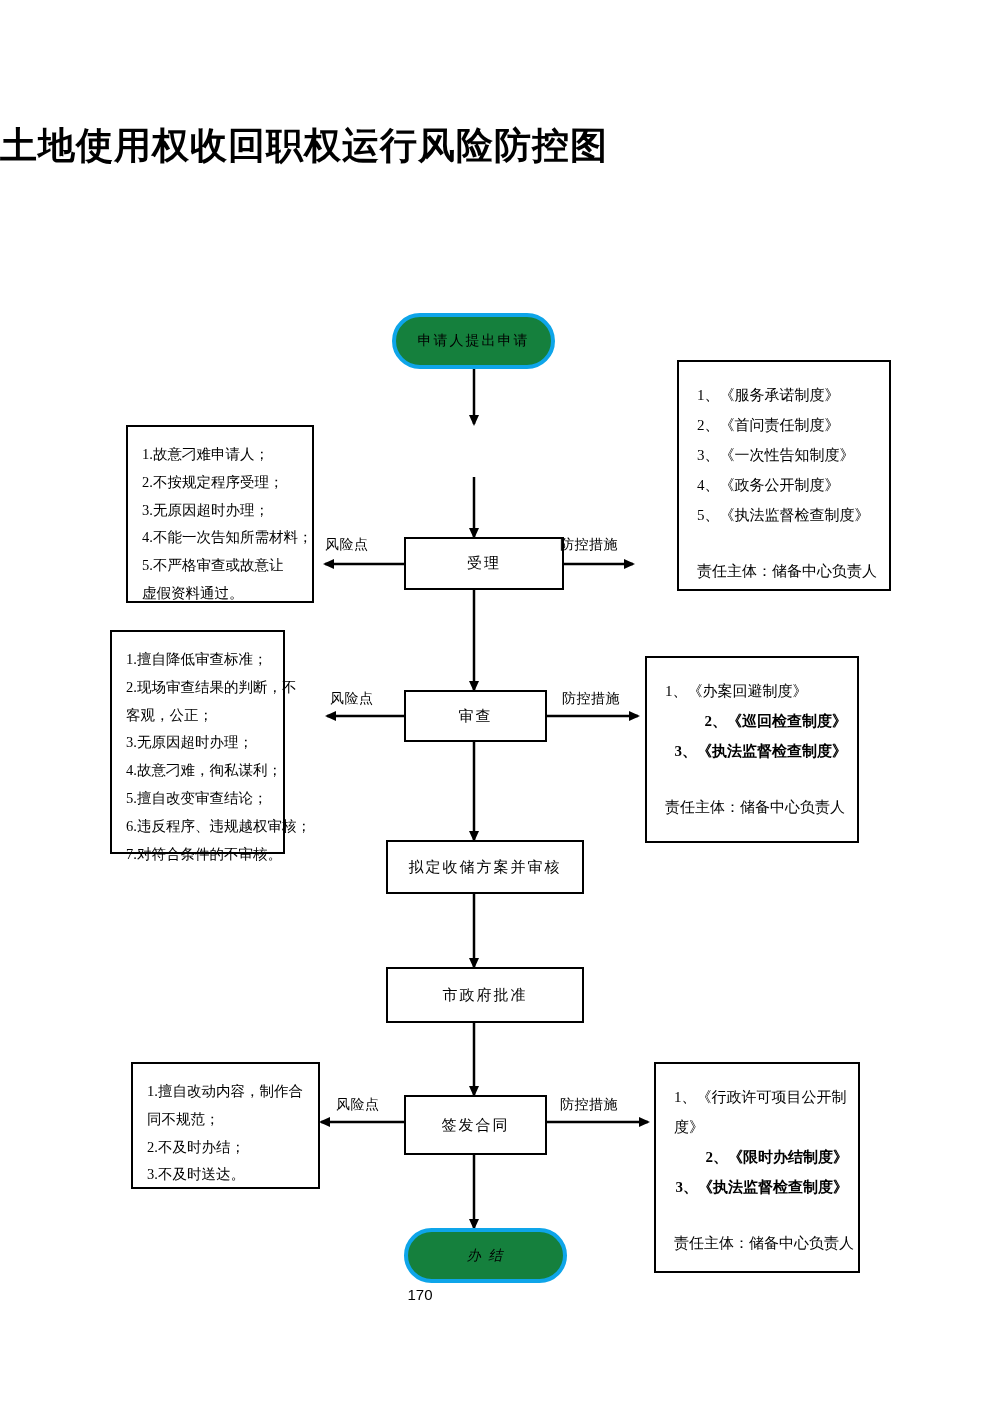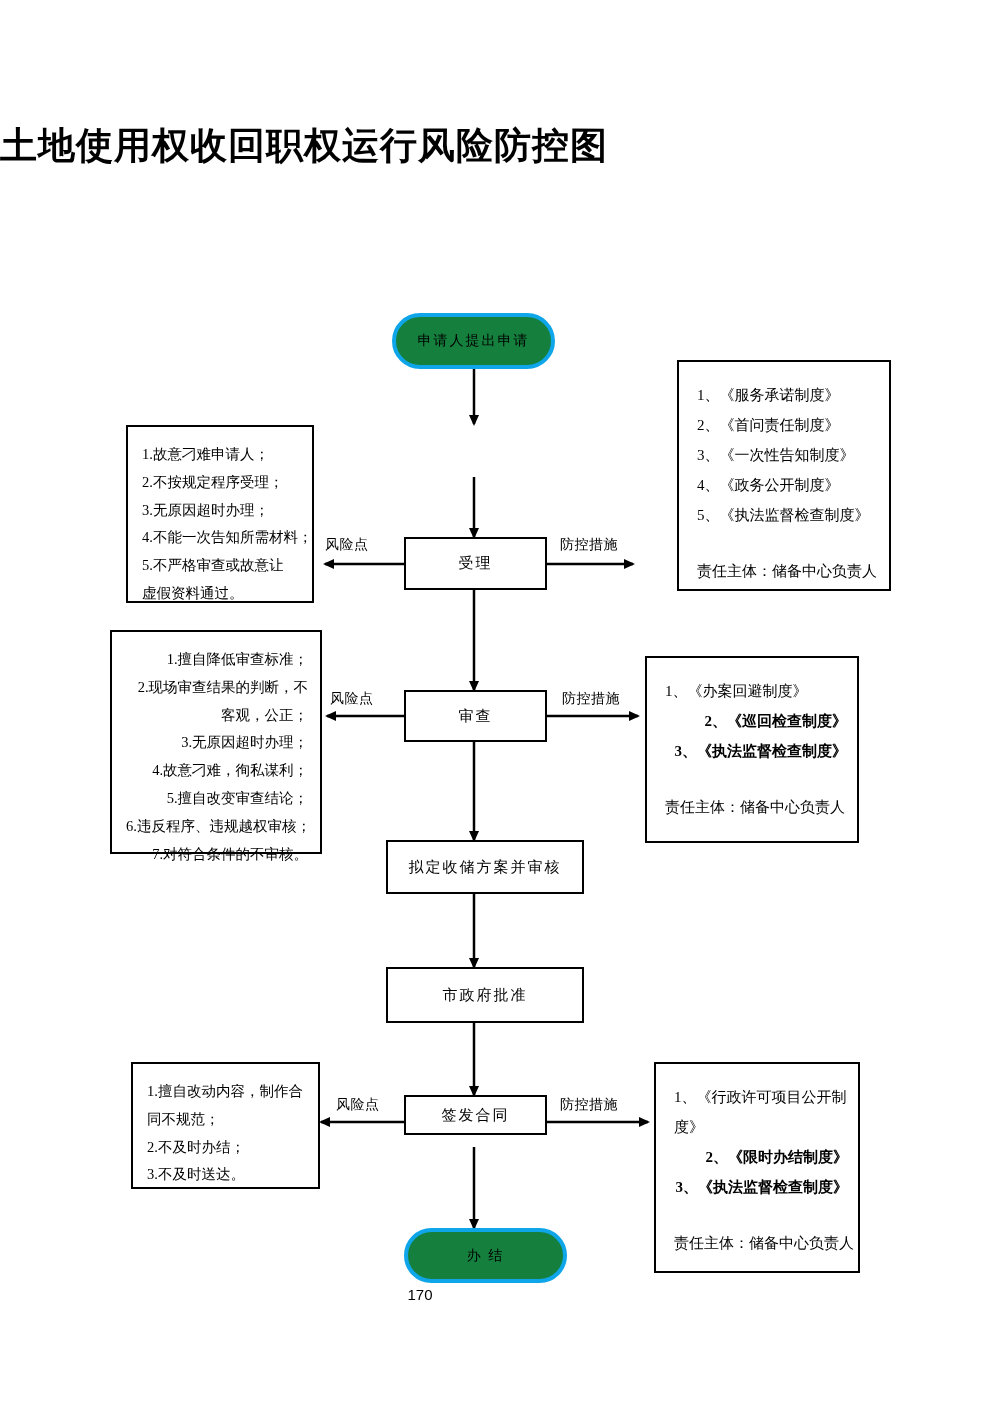--- a/index.html
+++ b/index.html
@@ -142,41 +142,41 @@
 
     <line x1="404" y1="1122" x2="321" y2="1122" stroke="#000" stroke-width="2.5" marker-end="url(#arr)"></line>
     <line x1="547" y1="1122" x2="648" y2="1122" stroke="#000" stroke-width="2.5" marker-end="url(#arr)"></line>
   </svg>
 
   <div class="abs term" style="left:392px; top:313px; width:163px; height:56px;">
     <span>申请人提出申请</span>
   </div>
 
 
-  <div class="abs proc" style="left:404px; top:537px; width:143px; height:53px;">
+  <div class="abs proc" style="left:404px; top:537px; width:160px; height:53px;">
     <span>受理</span>
   </div>
 
   <div class="abs proc" style="left:404px; top:690px; width:143px; height:52px;">
     <span>审查</span>
   </div>
 
   <div class="abs proc" style="left:386px; top:840px; width:198px; height:54px;">
     <span>拟定收储方案并审核</span>
   </div>
 
   <div class="abs proc" style="left:386px; top:967px; width:198px; height:56px;">
     <span>市政府批准</span>
   </div>
 
-  <div class="abs proc" style="left:404px; top:1095px; width:143px; height:40px;">
+  <div class="abs proc" style="left:404px; top:1095px; width:143px; height:60px;">
     <span>签发合同</span>
   </div>
 
-  <div class="abs term" style="left:404px; top:1228px; width:163px; height:55px;">
+  <div class="abs term" style="left:404px; top:1228px; width:163px; height:55px;font-style:italic;">
     <span>办 结</span>
   </div>
 
   <div class="edge-label" style="left:325px; top:536px;">风险点</div>
   <div class="edge-label" style="left:560px; top:536px;">防控措施</div>
 
   <div class="edge-label" style="left:330px; top:690px;">风险点</div>
   <div class="edge-label" style="left:562px; top:690px;">防控措施</div>
 
   <div class="edge-label" style="left:336px; top:1096px;">风险点</div>
@@ -184,21 +184,21 @@
 
   <div class="abs panel" style="left:126px; top:425px; width:188px; height:178px;">
     <div class="ln">1.故意刁难申请人；</div>
     <div class="ln">2.不按规定程序受理；</div>
     <div class="ln">3.无原因超时办理；</div>
     <div class="ln">4.不能一次告知所需材料；</div>
     <div class="ln">5.不严格审查或故意让</div>
     <div class="ln">虚假资料通过。</div>
   </div>
 
-  <div class="abs panel" style="left:110px; top:630px; width:212px; height:224px;text-align:right;">
+  <div class="abs panel" style="left:110px; top:630px; width:175px; height:224px;">
     <div class="ln">1.擅自降低审查标准；</div>
     <div class="ln">2.现场审查结果的判断，不</div>
     <div class="ln">客观，公正；</div>
     <div class="ln">3.无原因超时办理；</div>
     <div class="ln">4.故意刁难，徇私谋利；</div>
     <div class="ln">5.擅自改变审查结论；</div>
     <div class="ln">6.违反程序、违规越权审核；</div>
     <div class="ln">7.对符合条件的不审核。</div>
   </div>
 

